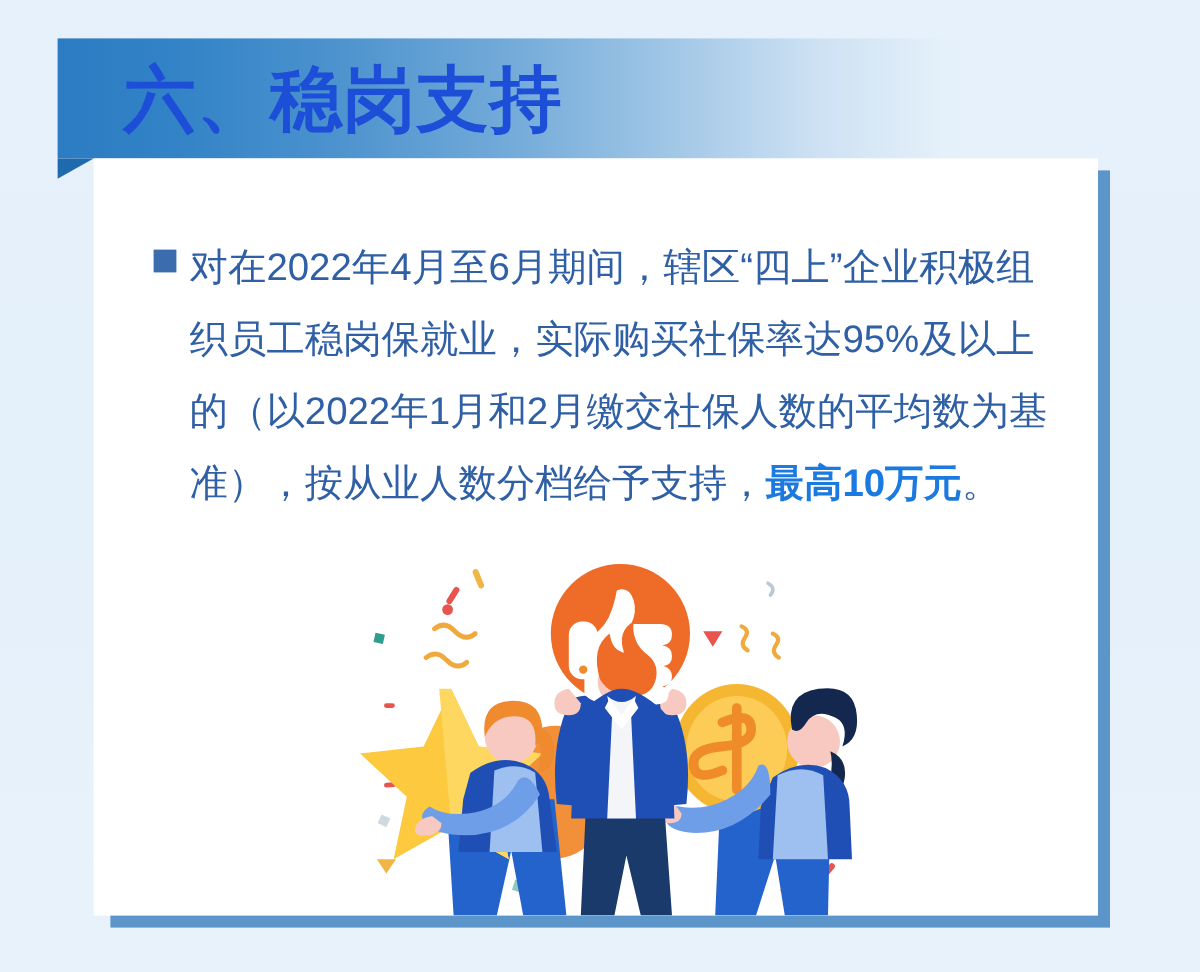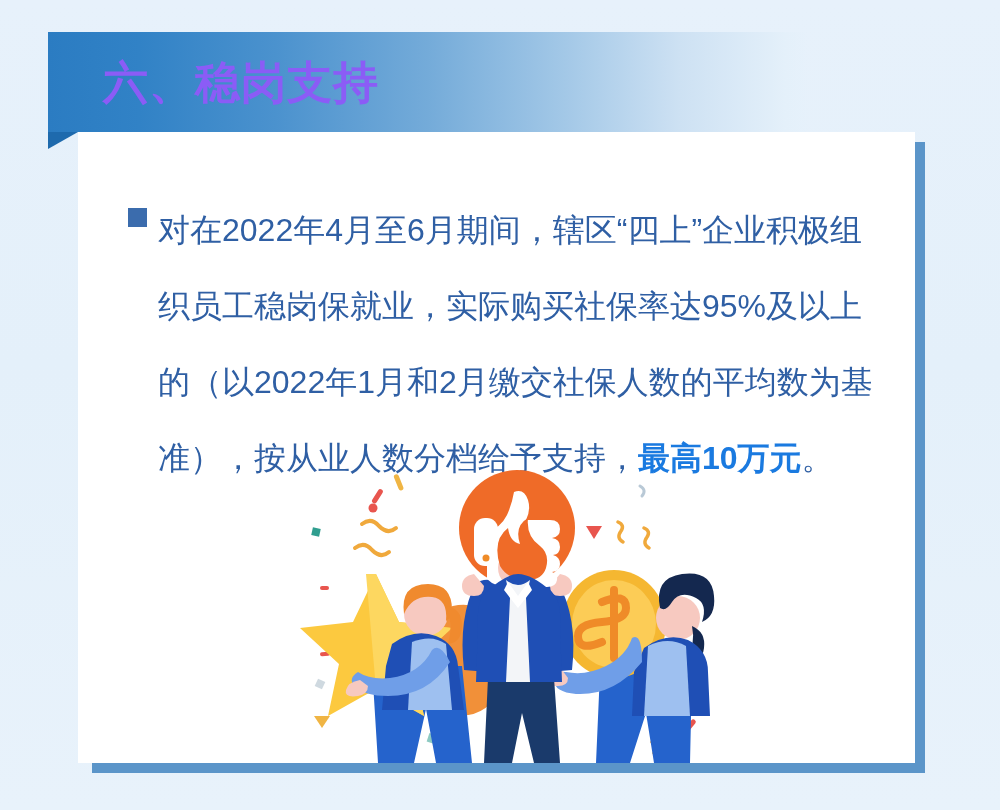--- a/index.html
+++ b/index.html
@@ -45,23 +45,23 @@
     top: 132px;
     width: 0;
     height: 0;
     border-left: 30px solid #1e6aad;
     border-bottom: 17px solid transparent;
   }
   .banner-title {
     position: absolute;
     left: 103px;
     top: 54px;
-    font-size: 45px;
+    font-size: 60px;
     font-weight: bold;
-    color: #8b5cf6;
+    color: #1d4ed8;
     letter-spacing: 1px;
     line-height: 58px;
     white-space: nowrap;
   }
 
   
   .card-shadow {
     position: absolute;
     left: 92px;
     top: 142px;
@@ -90,21 +90,21 @@
   .bullet {
     width: 19px;
     height: 19px;
     background: #3b6cad;
     flex: 0 0 auto;
     margin-top: 16px;
     margin-right: 11px;
   }
   .para {
     font-size: 32px;
-    line-height: 76px;
+    line-height: 60px;
     color: #2f5fa4;
     letter-spacing: 0px;
     text-align: left;
     width: 730px;
   }
   .para .hl {
     color: #1a7ae0;
     font-weight: bold;
   }
 

